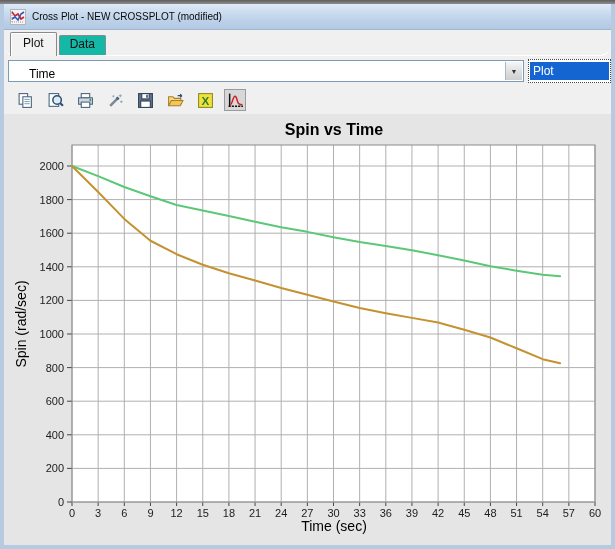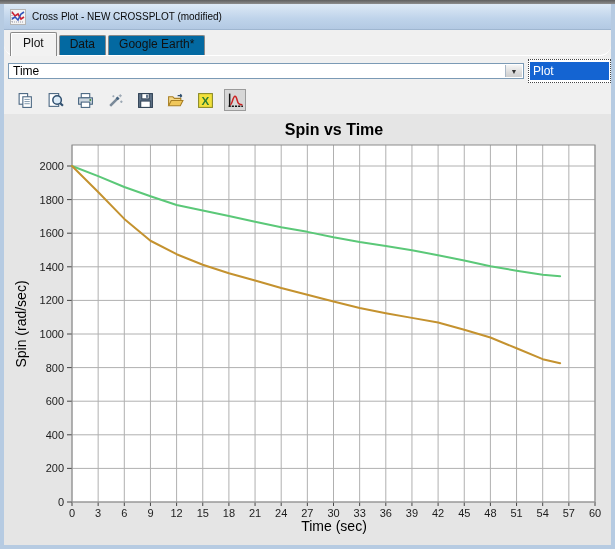--- a/index.html
+++ b/index.html
@@ -8,28 +8,28 @@
   .win { width:615px; height:545px; border-left:4px solid #b6cbe2; border-right:4px solid #b6cbe2;
          border-bottom:4px solid #b6cbe2; background:#f0f0f0; display:flex; flex-direction:column; }
   .titlebar { height:26px; margin:-0px; background:linear-gradient(#dde9f6,#bed3ea 60%,#b3c9e3);
               display:flex; align-items:center; padding-left:6px; border-bottom:1px solid #9fb6d0; flex:0 0 26px; }
   .app-icon { width:16px; height:16px; margin-right:6px; }
   .title-text { font-size:10px; color:#0a0a0a; }
 
   .tabbar { height:26px; flex:0 0 26px; display:flex; align-items:flex-end; padding-left:6px;
             border-bottom:1px solid #ffffff; background:#f0f0f0;border-radius:11px; }
   .tab { font-size:12px; color:#111; border:1px solid #898989; border-bottom:none;
-         border-radius:2px 2px 0 0; background:#0369a1; padding:0 10px 3px 10px; margin-right:2px;
+         border-radius:2px 2px 0 0; background:#14b8a6; padding:0 10px 3px 10px; margin-right:2px;
          height:20px; display:flex; align-items:center; }
   .tab.active { background:#f2f2f2; height:24px; font-size:12px; padding:2px 12px 5px 12px;
                 box-shadow:inset 1px 1px 0 #ffffff; position:relative; top:1px; }
 
   .selector-row { flex:0 0 28px; display:flex; align-items:center; padding:3px 0 3px 4px; }
-  .combo { position:relative; width:516px; height:16px; background:#ffffff; border:1px solid #7b9ab5;
-           display:flex; align-items:flex-end; font-size:12px; color:#000; padding-left:4px; }
+  .combo { position:relative; width:516px; height:22px; background:#ffffff; border:1px solid #7b9ab5;
+           display:flex; align-items:flex-end; font-size:12px; color:#000; padding-left:20px; }
   .combo-btn { position:absolute; right:1px; top:1px; bottom:1px; width:17px;
                background:linear-gradient(#f6f6f6,#dcdcdc 60%,#cfcfcf); border-left:1px solid #aab8c6;
                display:flex; align-items:center; justify-content:center; }
   .combo-arrow { font-size:7px; color:#333; line-height:1; }
   .ylist { margin-left:4px; flex:1; height:24px; background:#ffffff; border:1px dotted #444; padding:2px 1px 1px 1px; }
   .ylist-sel { height:18px; background:#1464d2; color:#ffffff; font-size:12px; display:flex;
                align-items:center; padding-left:3px; }
 
   .toolbar { flex:0 0 28px; display:flex; align-items:center; gap:8px; padding-left:10px; }
   .tbtn { width:22px; height:22px; border:none; background:transparent; display:flex;
@@ -56,21 +56,20 @@
       <line x1="2" y1="2" x2="2" y2="13" stroke="#9a9aa8" stroke-width="1" stroke-dasharray="1,1"></line>
       <polyline points="2,3 5,7 8,5 11,10 14,8" fill="none" stroke="#cc2233" stroke-width="1.6"></polyline>
       <polyline points="2,10 5,8 8,11 11,5 14,3" fill="none" stroke="#3355bb" stroke-width="1.6"></polyline>
     </svg>
     <span class="title-text">Cross Plot - NEW CROSSPLOT (modified)</span>
   </div>
 
   <div class="tabbar">
     <div class="tab active">Plot</div>
     <div class="tab">Data</div>
-    <div class="tab">Google Earth*</div>
   </div>
 
   <div class="selector-row">
     <div class="combo">
       <span>Time</span>
       <span class="combo-btn">
         <span class="combo-arrow">▼</span>
       </span>
     </div>
     <div class="ylist">

